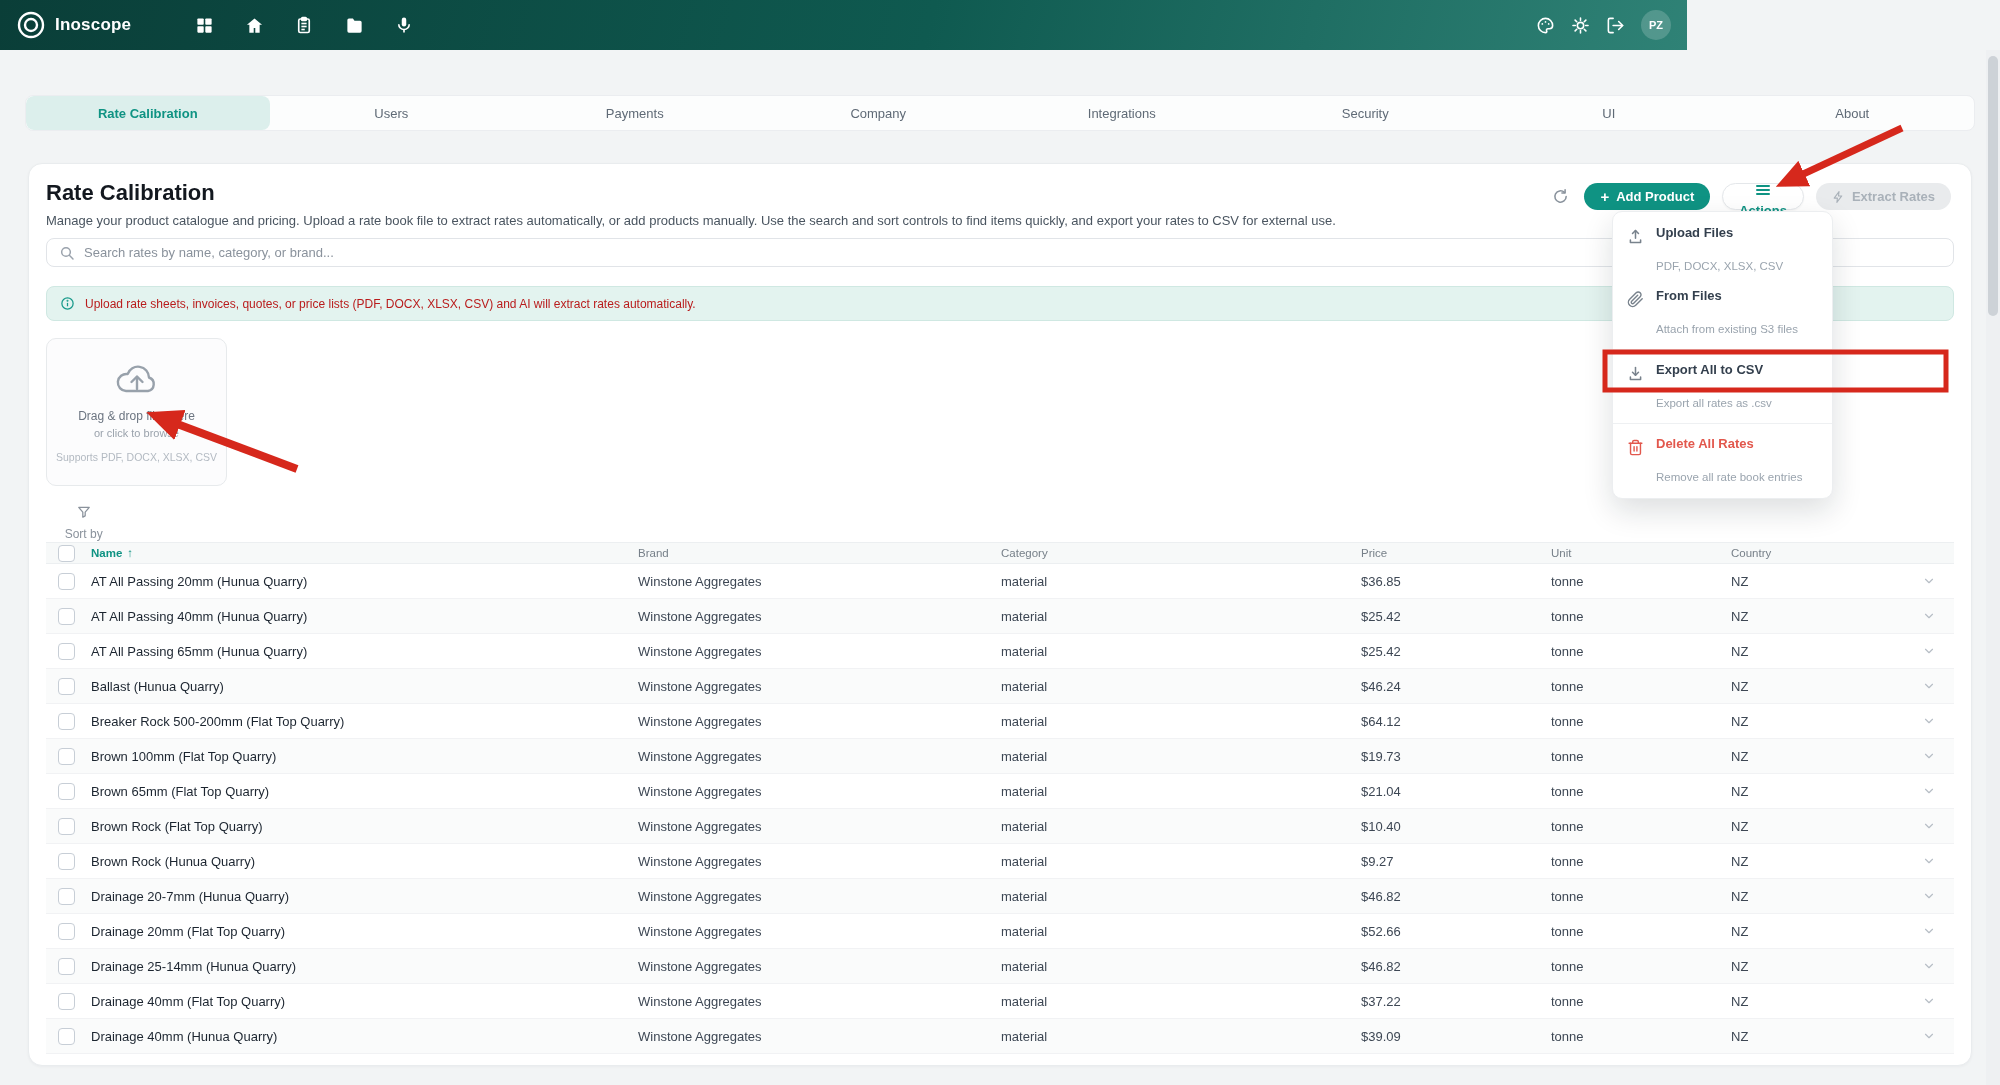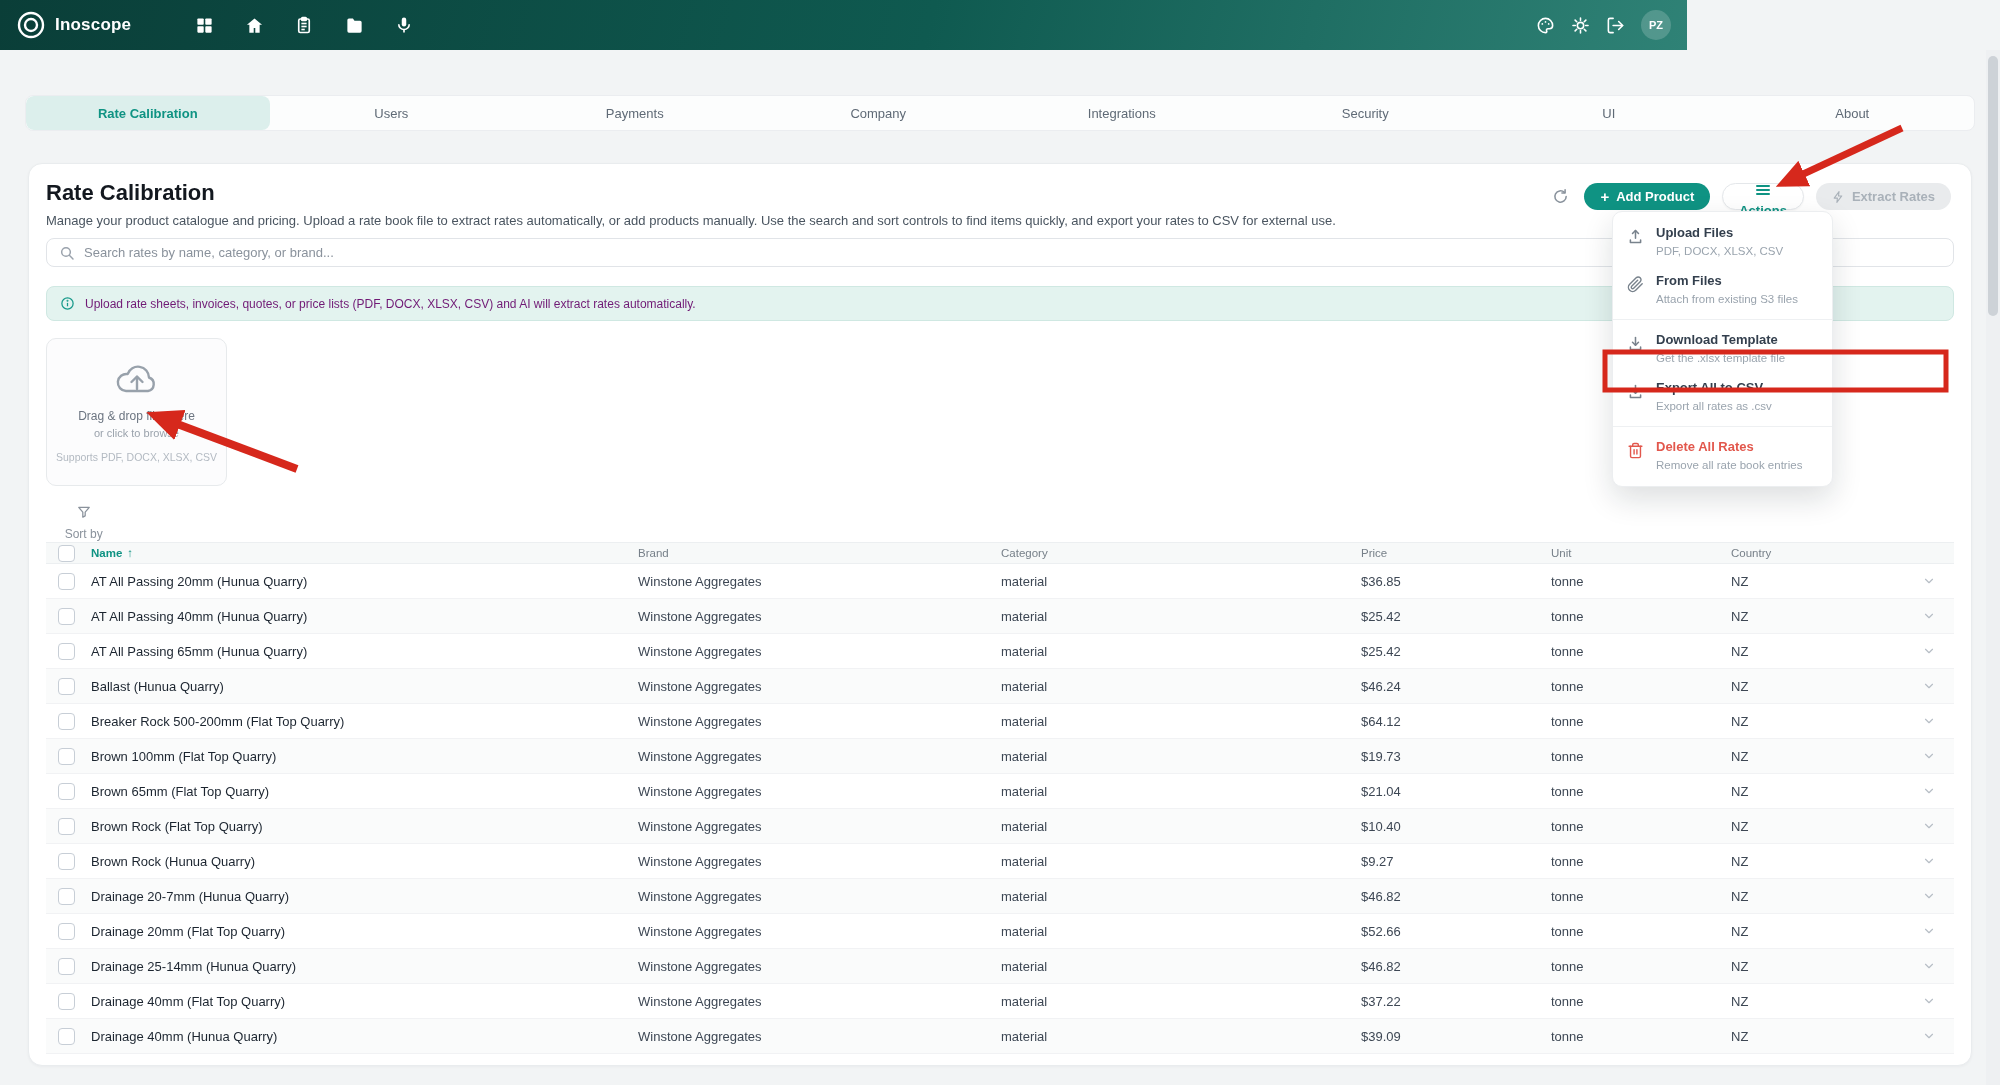--- a/index.html
+++ b/index.html
@@ -43,21 +43,21 @@
   .pill.add{background:var(--accent);color:#fff;}
   .pill.actions{background:#fff;color:var(--accent);border:1px solid #e4e7ea;box-shadow:0 1px 2px rgba(0,0,0,.04);flex-direction:column;}
   .pill.disabled{background:#e9ebed;color:#a9b1b9;cursor:default;}
 
   .searchbar{position:absolute;left:17px;right:17px;top:74px;height:29px;border:1px solid #e1e4e8;border-radius:8px;
     display:flex;align-items:center;padding:0 12px;gap:9px;background:#fff;}
   .searchbar input{border:none;outline:none;flex:1;font-size:13px;color:#2b3440;font-family:inherit;background:transparent;}
   .searchbar input::placeholder{color:#8a929c;}
 
   .banner{position:absolute;left:17px;right:17px;top:122px;height:35px;background:#e3f3ef;border:1px solid #cfe8e2;
-    border-radius:8px;display:flex;align-items:center;gap:10px;padding:0 13px;color:#701a75;font-size:12px;}
+    border-radius:8px;display:flex;align-items:center;gap:10px;padding:0 13px;color:#b91c1c;font-size:12px;}
 
   .dropzone{position:absolute;left:17px;top:174px;width:181px;height:148px;background:#fcfcfd;border:1.5px solid #e7eaec;
     border-radius:10px;display:flex;flex-direction:column;align-items:center;justify-content:center;gap:4px;text-align:center;cursor:pointer;}
   .dz1{font-size:12px;color:#6b7480;margin-top:8px;}
   .dz2{font-size:11px;color:#9aa2ac;}
   .dz3{font-size:10.5px;color:#b3bac2;margin-top:8px;}
 
   .sortrow{position:absolute;left:19px;top:341px;display:flex;align-items:center;gap:8px;font-size:12px;color:#8a929c;flex-direction:column;}
   .sort-value{display:flex;align-items:center;gap:8px;font-size:13px;font-weight:700;color:#2b3440;cursor:pointer;margin-left:4px;}
   .caret{font-size:10px;color:#6a7581;margin-left:14px;}
@@ -75,21 +75,21 @@
   .row .c-name{color:#1c2530;}
   .cb{width:17px;height:17px;border:1.5px solid #c7ced6;border-radius:4px;background:#fff;margin-left:12px;cursor:pointer;}
   .chev{justify-self:end;padding-right:18px;color:#b7bec6;cursor:pointer;}
 
   
   .menu{position:absolute;left:1612px;top:211px;width:221px;background:#fff;border:1px solid #eceef0;border-radius:10px;
     box-shadow:0 12px 30px rgba(15,25,35,.14);padding:6px 0;z-index:30;}
   .mi{display:flex;align-items:flex-start;gap:12px;padding:7px 14px;cursor:pointer;}
   .mi .micon{margin-top:3px;color:#78828c;flex:0 0 auto;}
   .mi-title{font-size:13px;font-weight:700;color:#333f4d;line-height:1.25;}
-  .mi-sub{font-size:11.5px;color:#9aa4ae;margin-top:4px;line-height:1.2;}
+  .mi-sub{font-size:11.5px;color:#9aa4ae;margin-top:19px;line-height:1.2;}
   .mi.danger .mi-title{color:var(--danger);}
   .mi.danger .micon{color:var(--danger);}
   .mdiv{height:1px;background:#eef0f2;margin:5px 0;}
 
   
   .scrollbar{position:absolute;right:0;top:50px;width:14px;height:1035px;background:#eef0f2;z-index:5;}
   .scroll-thumb{position:absolute;left:2px;top:6px;width:10px;height:260px;border-radius:5px;background:#cdd2d7;}
 
   
   .annotations{position:absolute;left:0;top:0;width:2000px;height:1085px;z-index:50;pointer-events:none;}
@@ -533,33 +533,20 @@
   <div class="mdiv"></div>
   <div class="mi">
     <span class="micon">
       <svg width="17" height="17" viewBox="0 0 20 20" fill="none" stroke="currentColor" stroke-width="1.8" stroke-linecap="round" stroke-linejoin="round">
           <path d="M4 14v3h12v-3"></path>
           <line x1="10" y1="3" x2="10" y2="12"></line>
           <polyline points="6.5 8.5 10 12 13.5 8.5"></polyline>
         </svg>
     </span>
     <span>
-        <div class="mi-title">Download Template</div>
-        <div class="mi-sub">Get the .xlsx template file</div>
-      </span>
-  </div>
-  <div class="mi">
-    <span class="micon">
-      <svg width="17" height="17" viewBox="0 0 20 20" fill="none" stroke="currentColor" stroke-width="1.8" stroke-linecap="round" stroke-linejoin="round">
-          <path d="M4 14v3h12v-3"></path>
-          <line x1="10" y1="3" x2="10" y2="12"></line>
-          <polyline points="6.5 8.5 10 12 13.5 8.5"></polyline>
-        </svg>
-    </span>
-    <span>
         <div class="mi-title">Export All to CSV</div>
         <div class="mi-sub">Export all rates as .csv</div>
       </span>
   </div>
   <div class="mdiv"></div>
   <div class="mi danger">
     <span class="micon">
       <svg width="17" height="17" viewBox="0 0 24 24" fill="none" stroke="currentColor" stroke-width="2" stroke-linecap="round" stroke-linejoin="round">
           <polyline points="3 6 21 6"></polyline>
           <path d="M19 6v14a2 2 0 0 1-2 2H7a2 2 0 0 1-2-2V6"></path>

